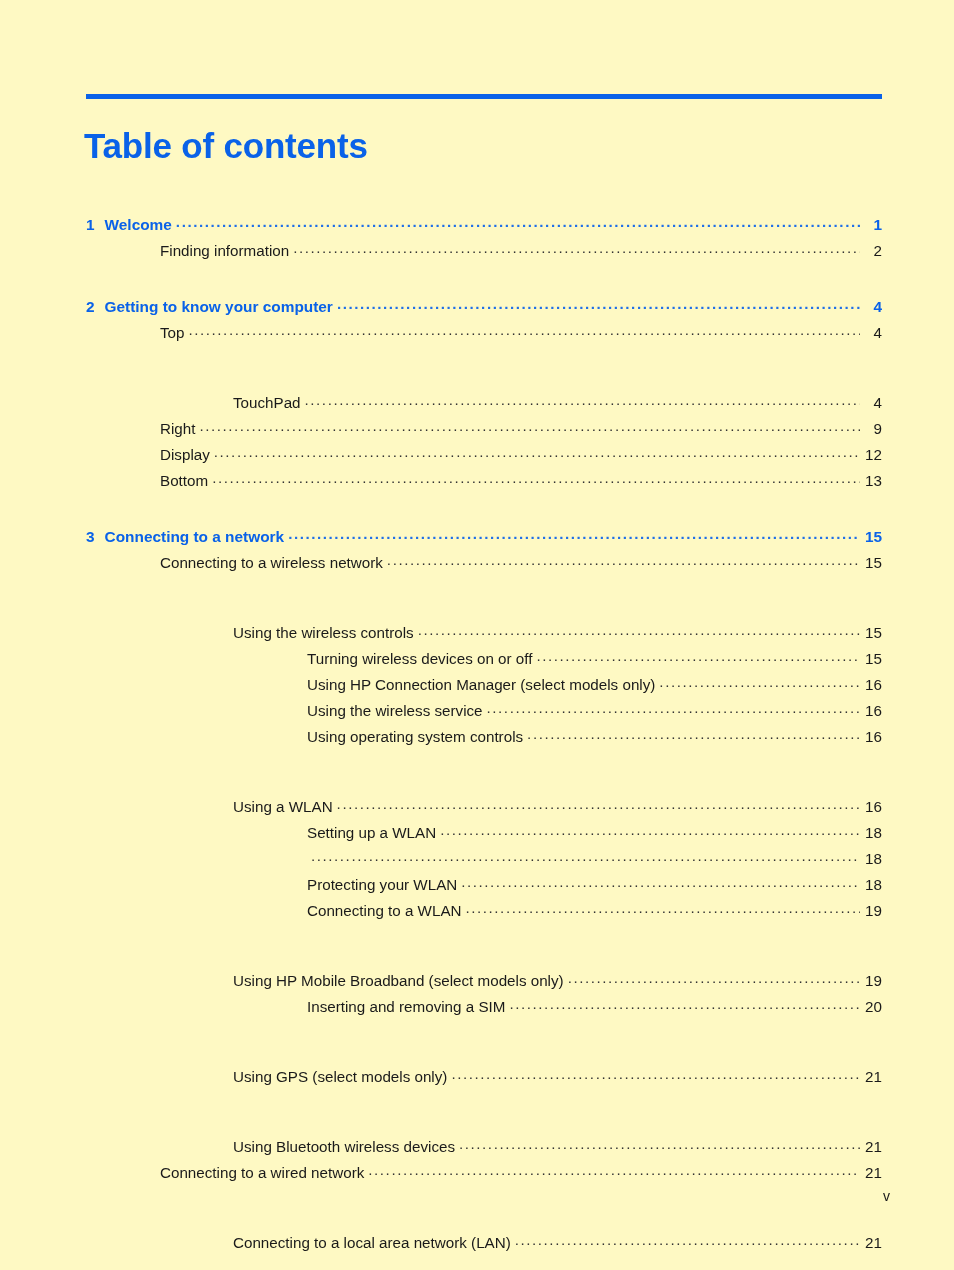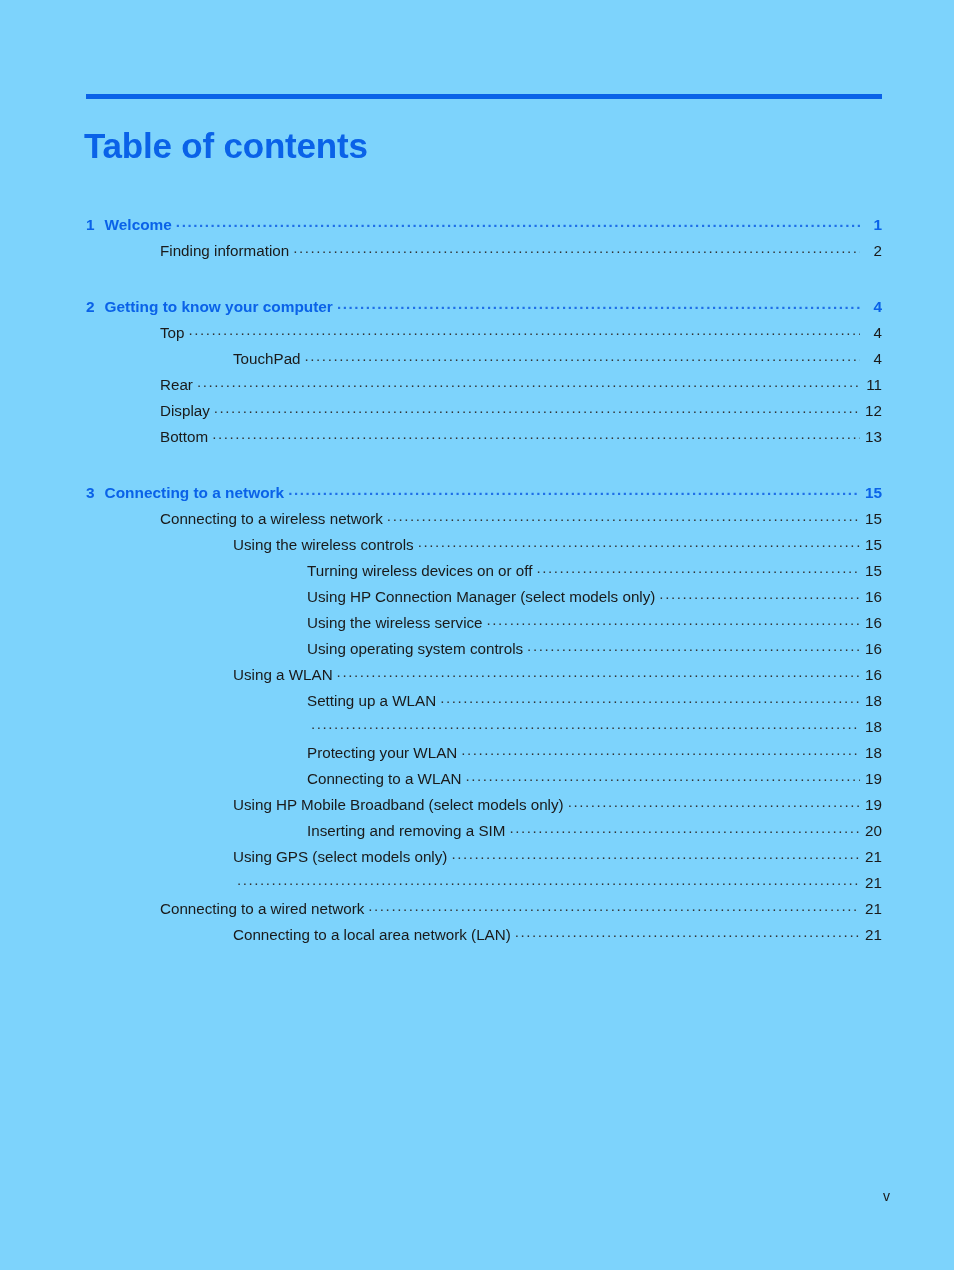--- a/index.html
+++ b/index.html
@@ -11,21 +11,21 @@
   body {
     font-family: "Liberation Sans", sans-serif;
     color: #000000;
     -webkit-font-smoothing: antialiased;
   }
   .page {
     position: relative;
     width: 954px;
     height: 1270px;
     margin: 0 auto;
-    background: #7dd3fc;
+    background: #fef9c3;
     overflow: hidden;
   }
 
   
   .top-rule {
     position: absolute;
     left: 86px;
     top: 94px;
     width: 796px;
     height: 5px;
@@ -93,21 +93,21 @@
     font-weight: bold;
     color: #0a62e8;
     font-size: 15.4px;
     margin-left: 0;
   }
   .level-chapter .leader::after { color: #1f6fe8; }
   .level-chapter .num { margin-right: 10px; }
 
   
   .level-1 { margin-left: 74px;  width: calc(100% - 74px); }
-  .level-2 { margin-left: 147px; width: calc(100% - 147px); }
+  .level-2 { margin-left: 147px; width: calc(100% - 147px); margin-top: 44px; }
   .level-3 { margin-left: 221px; width: calc(100% - 221px); justify-content: flex-end; }
 
   .gap-lg { height: 30px; }
 
   .folio {
     position: absolute;
     right: 64px;
     top: 1188px;
     font-size: 14px;
     color: #1a1a1a;
@@ -145,23 +145,23 @@
         <span class="label">Top</span>
         <span class="leader"></span>
         <span class="page-no">4</span>
       </div>
       <div class="toc-entry level-2">
         <span class="label">TouchPad</span>
         <span class="leader"></span>
         <span class="page-no">4</span>
       </div>
       <div class="toc-entry level-1">
-        <span class="label">Rear</span>
-        <span class="leader"></span>
-        <span class="page-no">11</span>
+        <span class="label">Right</span>
+        <span class="leader"></span>
+        <span class="page-no">9</span>
       </div>
       <div class="toc-entry level-1">
         <span class="label">Display</span>
         <span class="leader"></span>
         <span class="page-no">12</span>
       </div>
       <div class="toc-entry level-1">
         <span class="label">Bottom</span>
         <span class="leader"></span>
         <span class="page-no">13</span>
@@ -236,20 +236,21 @@
         <span class="label">Inserting and removing a SIM</span>
         <span class="leader"></span>
         <span class="page-no">20</span>
       </div>
       <div class="toc-entry level-2">
         <span class="label">Using GPS (select models only)</span>
         <span class="leader"></span>
         <span class="page-no">21</span>
       </div>
       <div class="toc-entry level-2">
+        <span class="label">Using Bluetooth wireless devices</span>
         <span class="leader"></span>
         <span class="page-no">21</span>
       </div>
       <div class="toc-entry level-1">
         <span class="label">Connecting to a wired network</span>
         <span class="leader"></span>
         <span class="page-no">21</span>
       </div>
       <div class="toc-entry level-2">
         <span class="label">Connecting to a local area network (LAN)</span>

